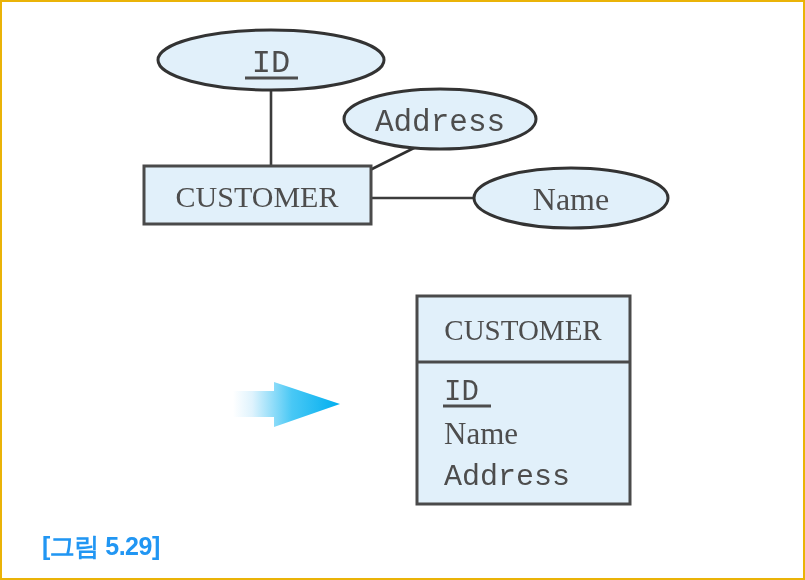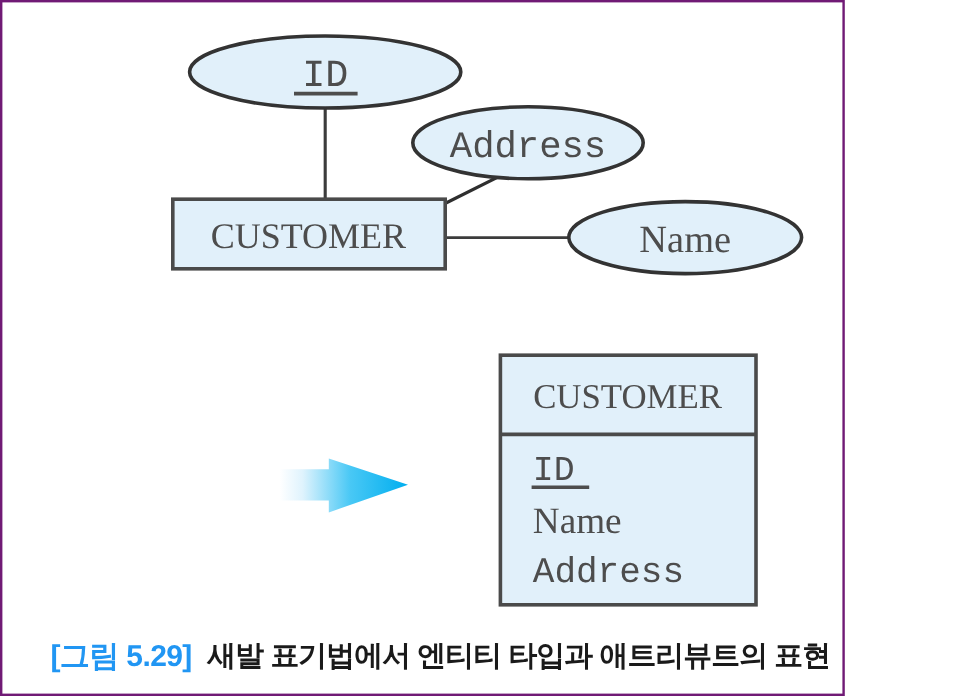--- a/index.html
+++ b/index.html
@@ -5,25 +5,25 @@
   html, body {
     margin: 0;
     padding: 0;
     background: #ffffff;
   }
   body {
     font-family: "Liberation Serif", serif;
   }
   #figure-root {
     position: relative;
-    width: 704px;
+    width: 805px;
     height: 580px;
     box-sizing: border-box;
     background: #ffffff;
-    border: 2px solid #701a75;
+    border: 2px solid #eab308;
     overflow: hidden;
   }
   #er-canvas {
     position: absolute;
     left: 0;
     top: 0;
     width: 805px;
     height: 580px;
   }
   .svg-label {
@@ -118,16 +118,15 @@
       <line x1="441" y1="404" x2="489" y2="404" stroke="#4d4d4d" stroke-width="3"></line>
 
       <text class="svg-label" x="442" y="442" font-size="31">Name</text>
 
       <text class="svg-label-mono" x="442" y="483" font-size="30">Address</text>
     </g>
   </svg>
 
   <div class="caption-bar">
     <span class="caption-tag">[그림 5.29]</span>
-    <span class="caption-text">새발 표기법에서 엔티티 타입과 애트리뷰트의 표현</span>
   </div>
 
 </div>
 
 </body></html>

